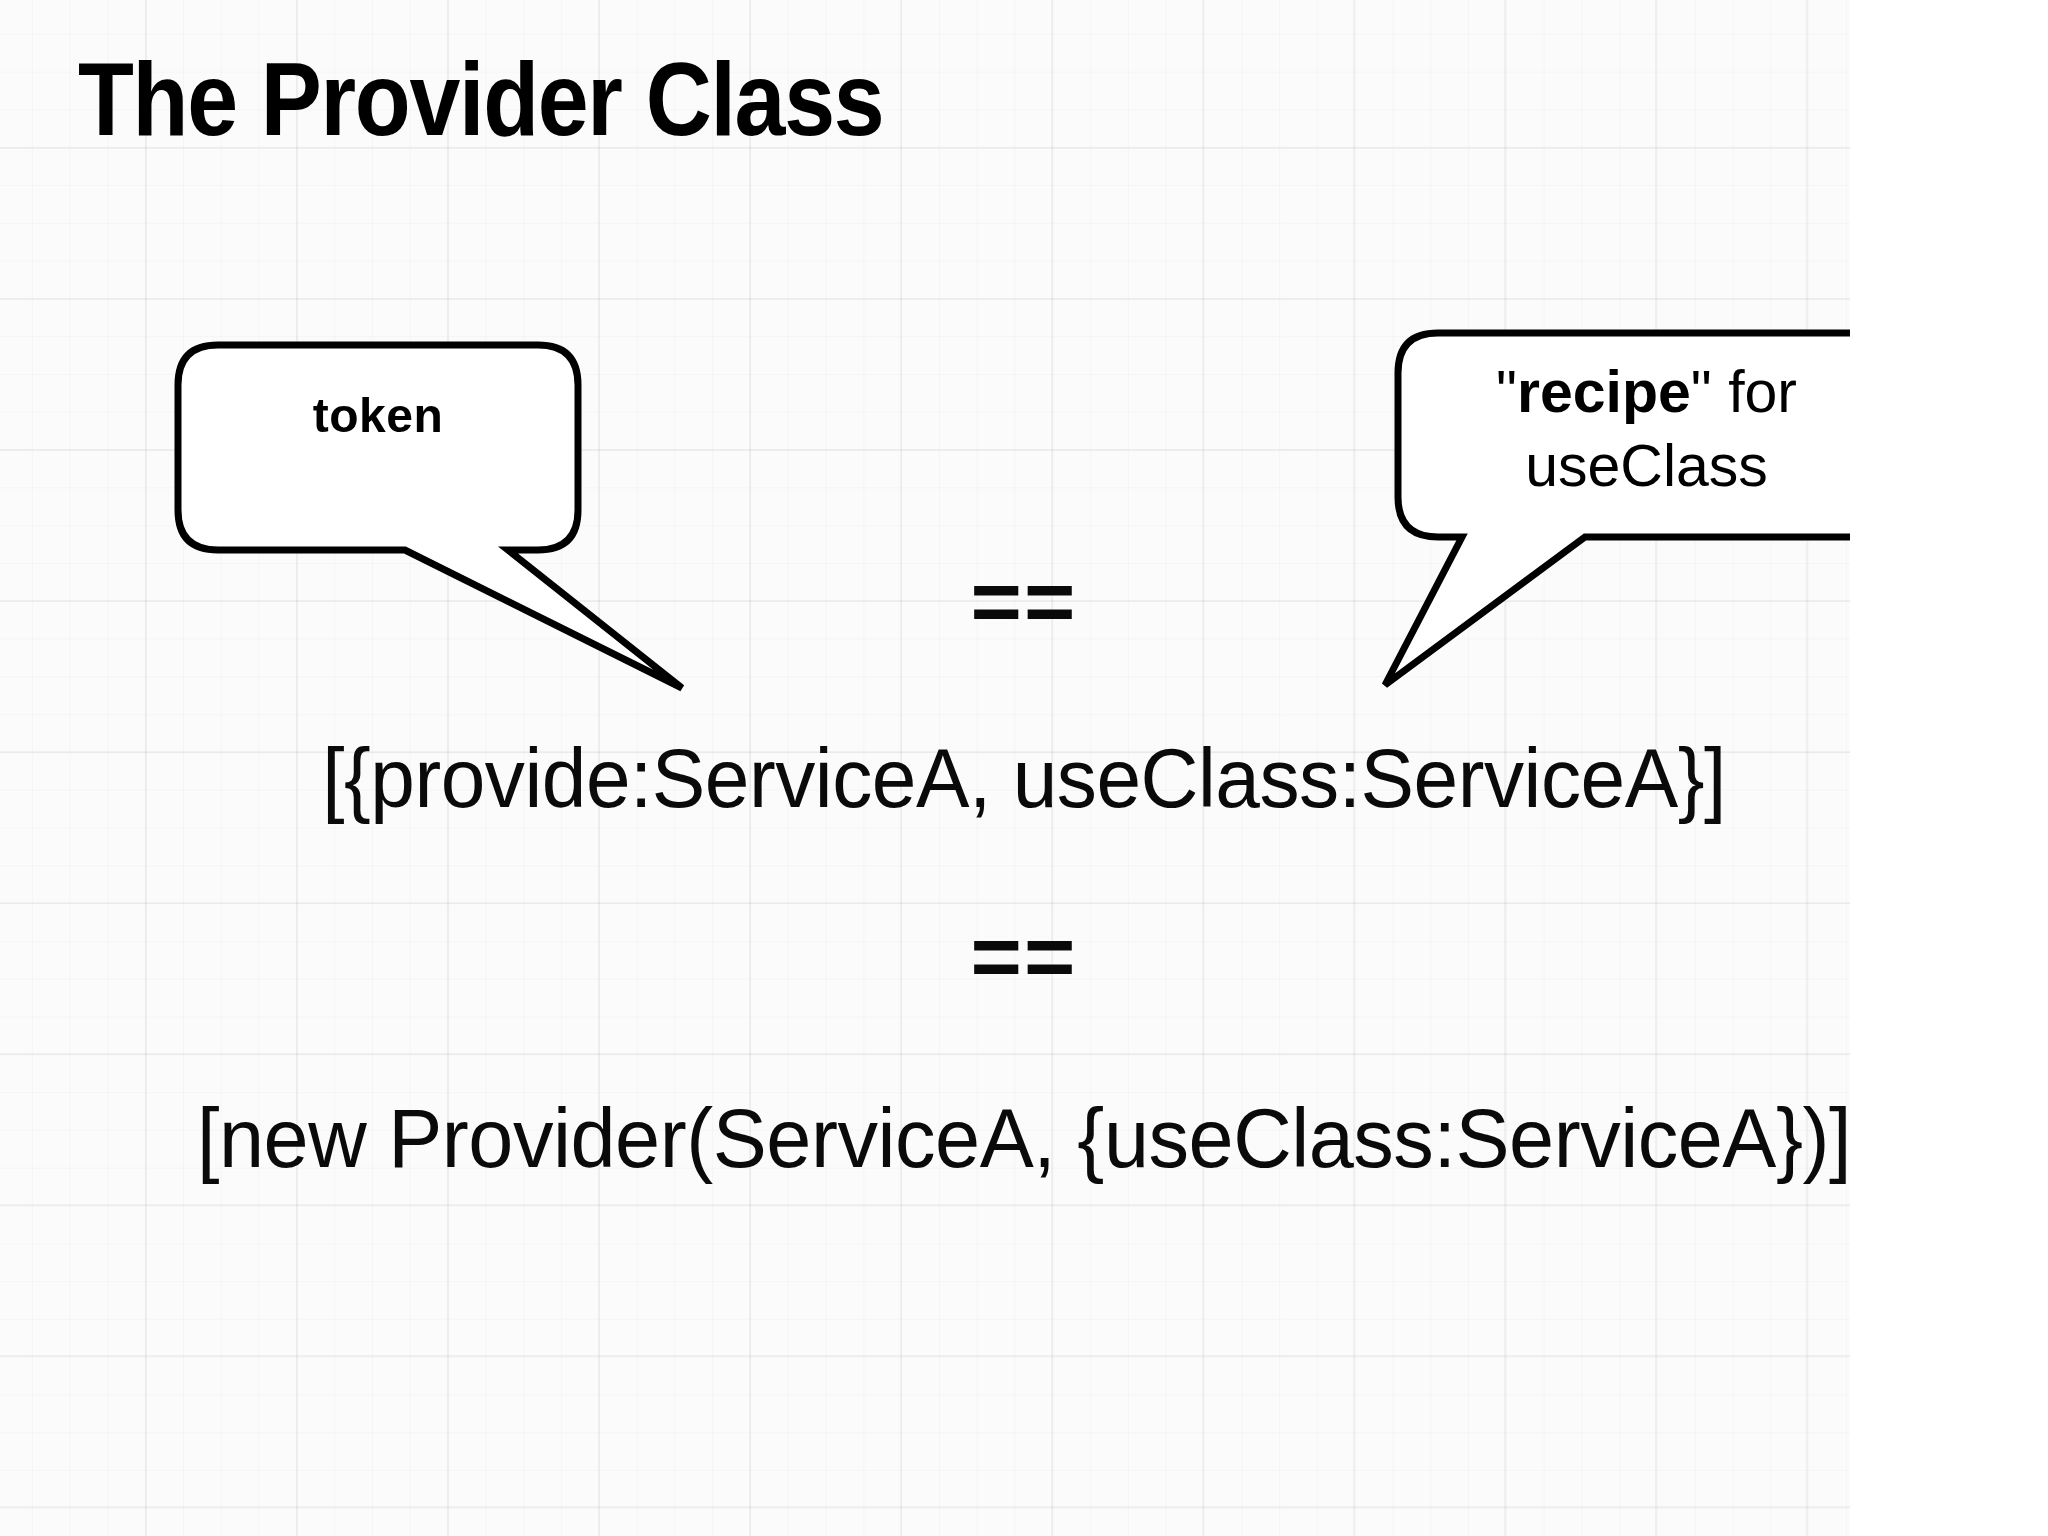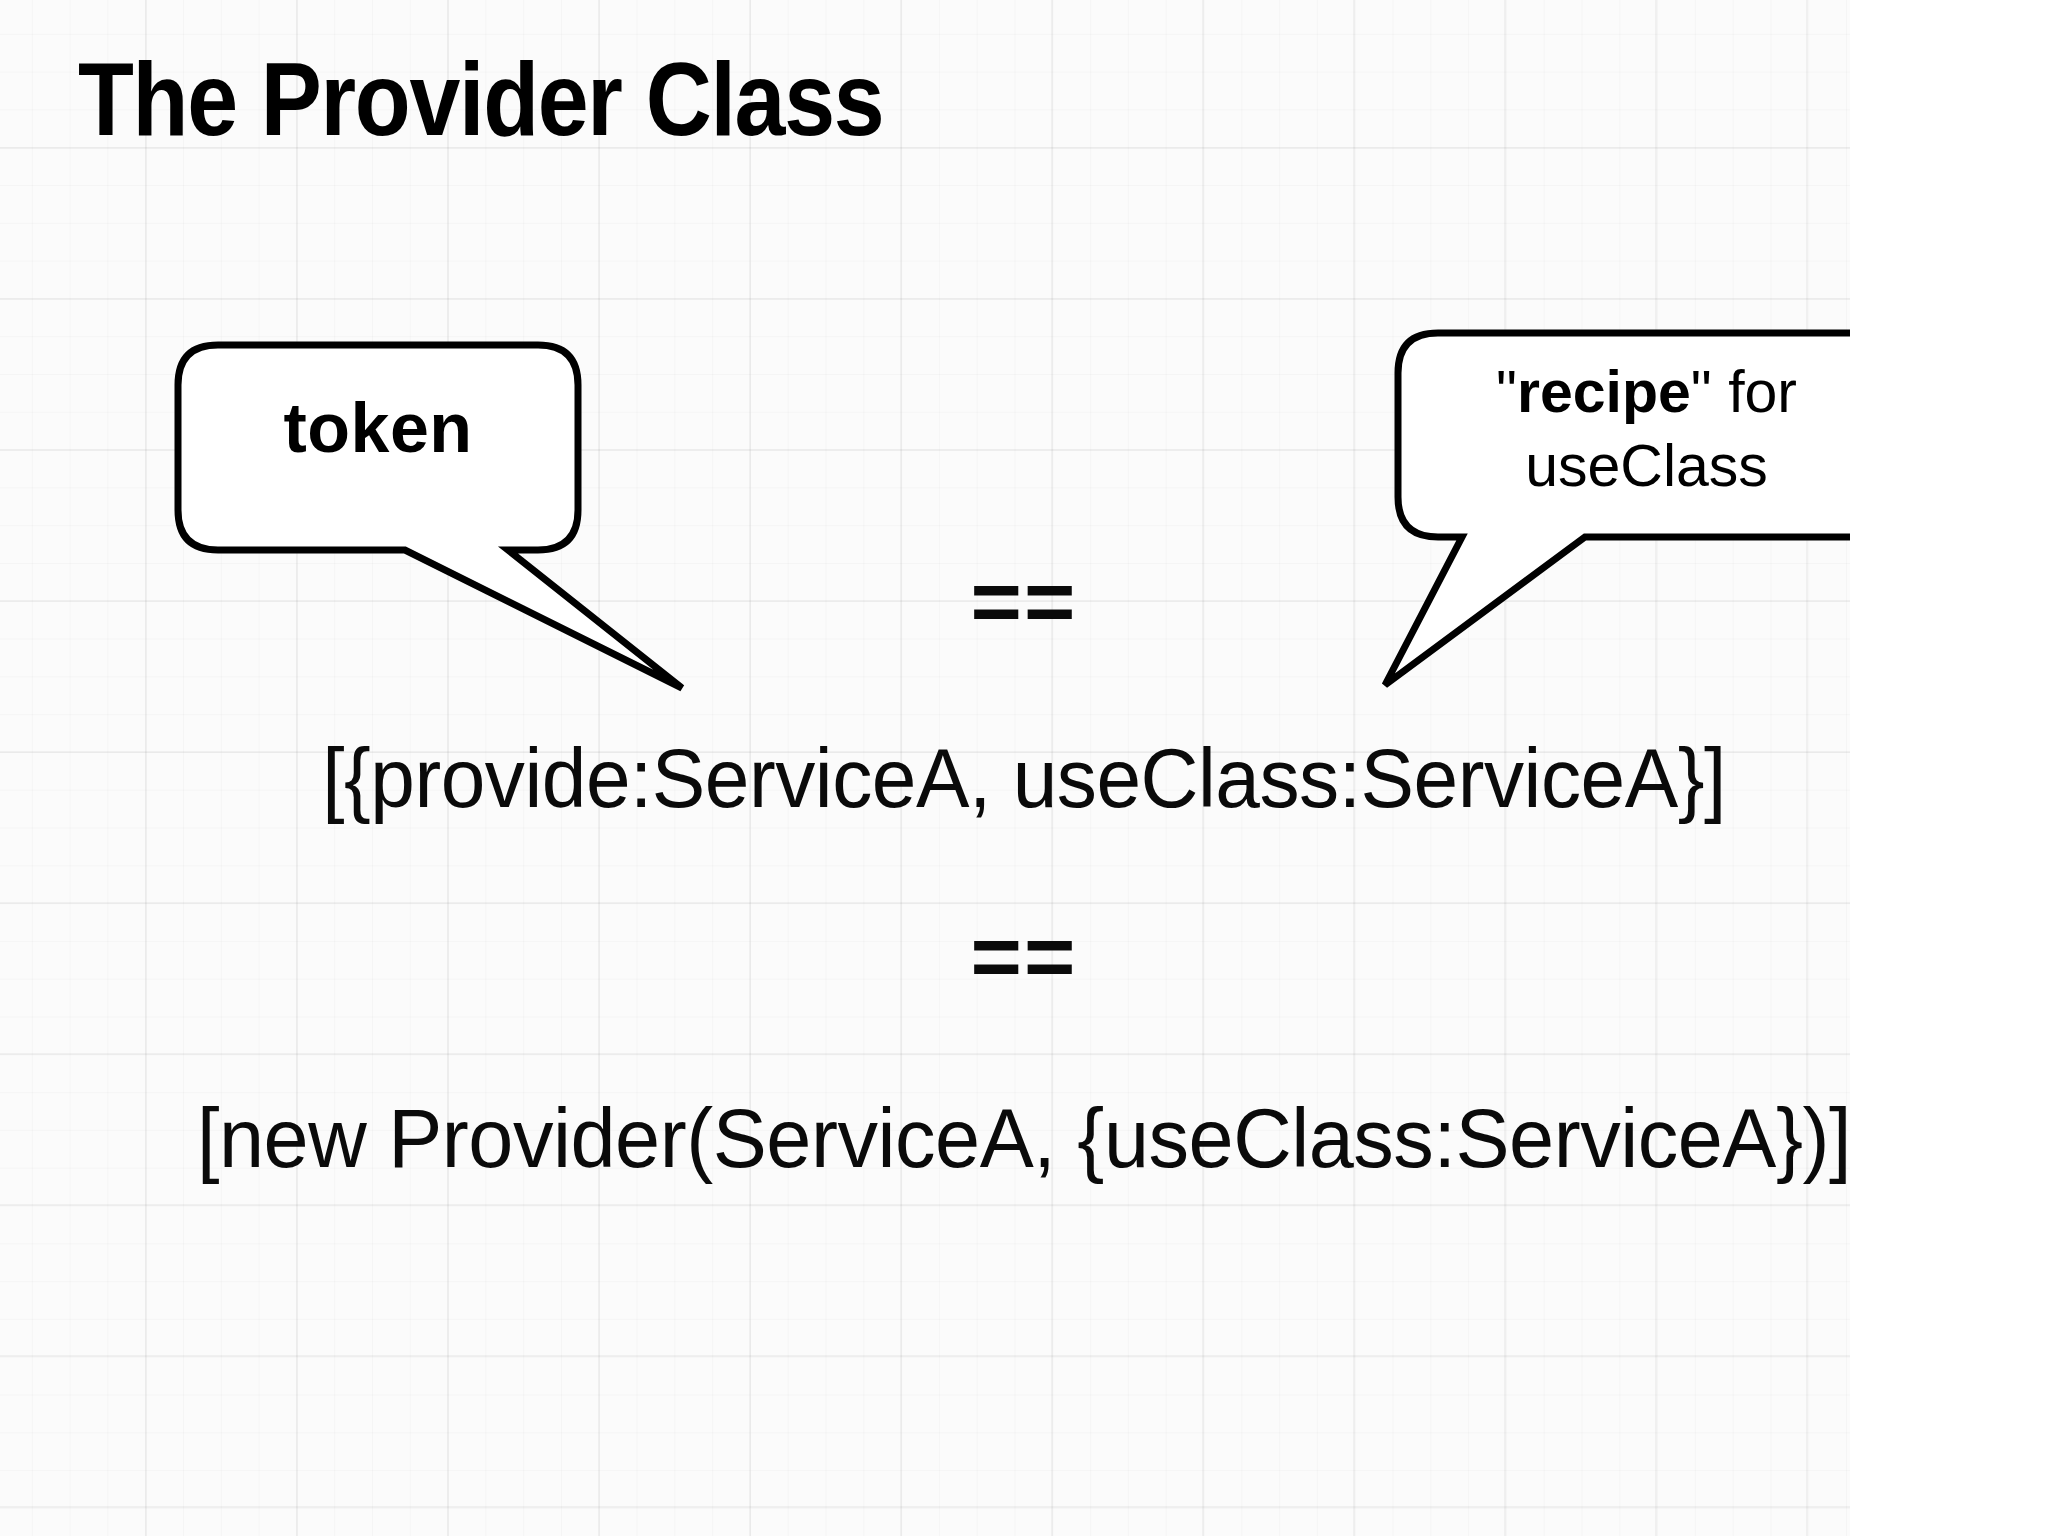--- a/index.html
+++ b/index.html
@@ -77,21 +77,21 @@
     position: absolute;
     text-align: center;
     white-space: nowrap;
     color: #000000;
   }
 
   #token-text {
     left: 178px;
     top: 388px;
     width: 400px;
-    font-size: 70px;
+    font-size: 48px;
     font-weight: 700;
     letter-spacing: 0.5px;
   }
 
   #recipe-text {
     left: 1398px;
     top: 355px;
     width: 497px;
     font-size: 59px;
     line-height: 1.26;

